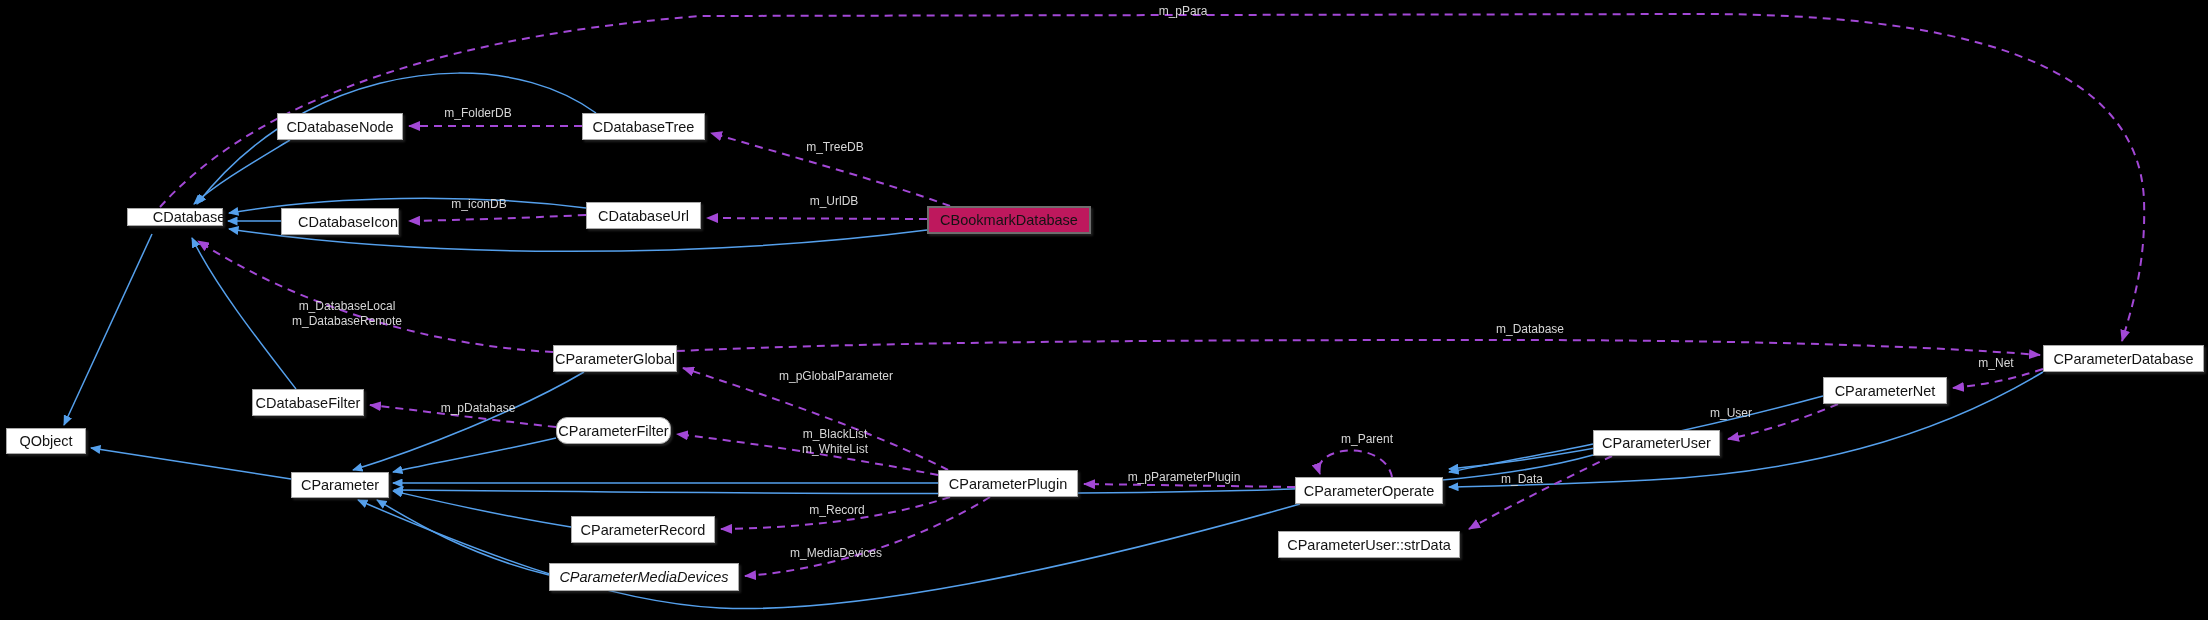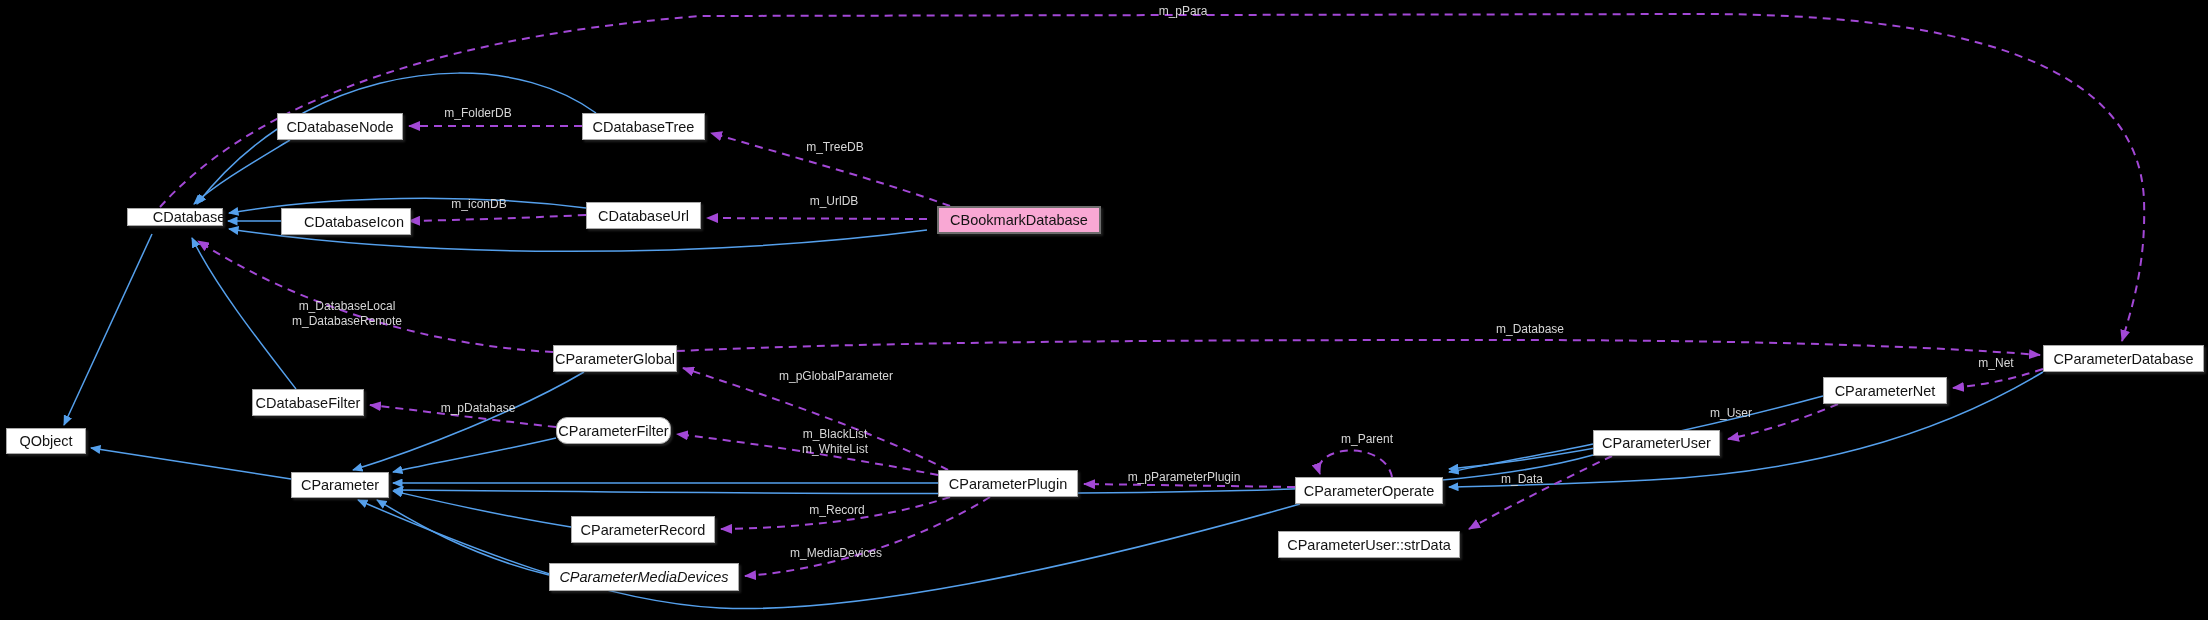--- a/index.html
+++ b/index.html
@@ -2,21 +2,21 @@
 <html><head>
 <meta charset="utf-8">
 <style>
   html,body{margin:0;padding:0;background:#000;}
   #canvas{position:relative;width:2208px;height:620px;background:#000000;overflow:hidden;
           font-family:"Liberation Sans","DejaVu Sans",sans-serif;}
   #edges{position:absolute;left:0;top:0;width:2208px;height:620px;}
   .node{position:absolute;box-sizing:border-box;background:#ffffff;border:1px solid #a9a9a9;
         color:#131313;font-size:14.5px;text-align:center;display:flex;align-items:center;
         justify-content:center;white-space:nowrap;box-shadow:2px 2px 2px rgba(90,90,90,.35);}
-  .node.hl{background:#f9a8d4;border:2px solid #6e6e6e;margin-left:10px;}
+  .node.hl{background:#be185d;border:2px solid #6e6e6e;}
   .elabel{position:absolute;color:#d6d6d6;font-size:12px;text-align:center;
           white-space:pre-line;line-height:15px;pointer-events:none;}
 </style>
 </head>
 <body>
 
 <div id="canvas">
 
   <svg id="edges" viewBox="0 0 2208 620" xmlns="http://www.w3.org/2000/svg">
     <defs>
@@ -67,21 +67,21 @@
       <path d="M 1838,404 C 1800,420 1762,432 1728,439" marker-end="url(#ap)"></path>
       <path d="M 2043,369 C 2010,380 1982,385 1953,388" marker-end="url(#ap)"></path>
       <path d="M 677,351 C 900,341 1200,340 1500,340 C 1700,340 1902,344 2040,355" marker-end="url(#ap)"></path>
     </g>
   </svg>
 
   <div class="node" style="left:6px;top:428px;width:80px;height:26px;">QObject</div>
   <div class="node" style="left:127px;top:208px;width:96px;height:18px;padding-left:28px;">CDatabase</div>
   <div class="node" style="left:277px;top:113px;width:126px;height:27px;">CDatabaseNode</div>
   <div class="node" style="left:582px;top:113px;width:123px;height:27px;">CDatabaseTree</div>
-  <div class="node" style="left:281px;top:208px;width:130px;height:27px;padding-left:16px;">CDatabaseIcon</div>
+  <div class="node" style="left:281px;top:208px;width:118px;height:27px;padding-left:16px;">CDatabaseIcon</div>
   <div class="node" style="left:586px;top:202px;width:115px;height:27px;">CDatabaseUrl</div>
   <div class="node hl" style="left:927px;top:206px;width:164px;height:28px;">CBookmarkDatabase</div>
   <div class="node" style="left:553px;top:345px;width:124px;height:27px;">CParameterGlobal</div>
   <div class="node" style="left:252px;top:389px;width:112px;height:27px;">CDatabaseFilter</div>
   <div class="node" style="left:556px;top:417px;width:115px;height:27px;border-radius:11px;">CParameterFilter</div>
   <div class="node" style="left:291px;top:472px;width:98px;height:26px;">CParameter</div>
   <div class="node" style="left:571px;top:516px;width:144px;height:27px;">CParameterRecord</div>
   <div class="node" style="left:549px;top:563px;width:190px;height:28px;font-style:italic;">CParameterMediaDevices</div>
   <div class="node" style="left:938px;top:470px;width:140px;height:27px;">CParameterPlugin</div>
   <div class="node" style="left:1295px;top:477px;width:148px;height:27px;">CParameterOperate</div>

